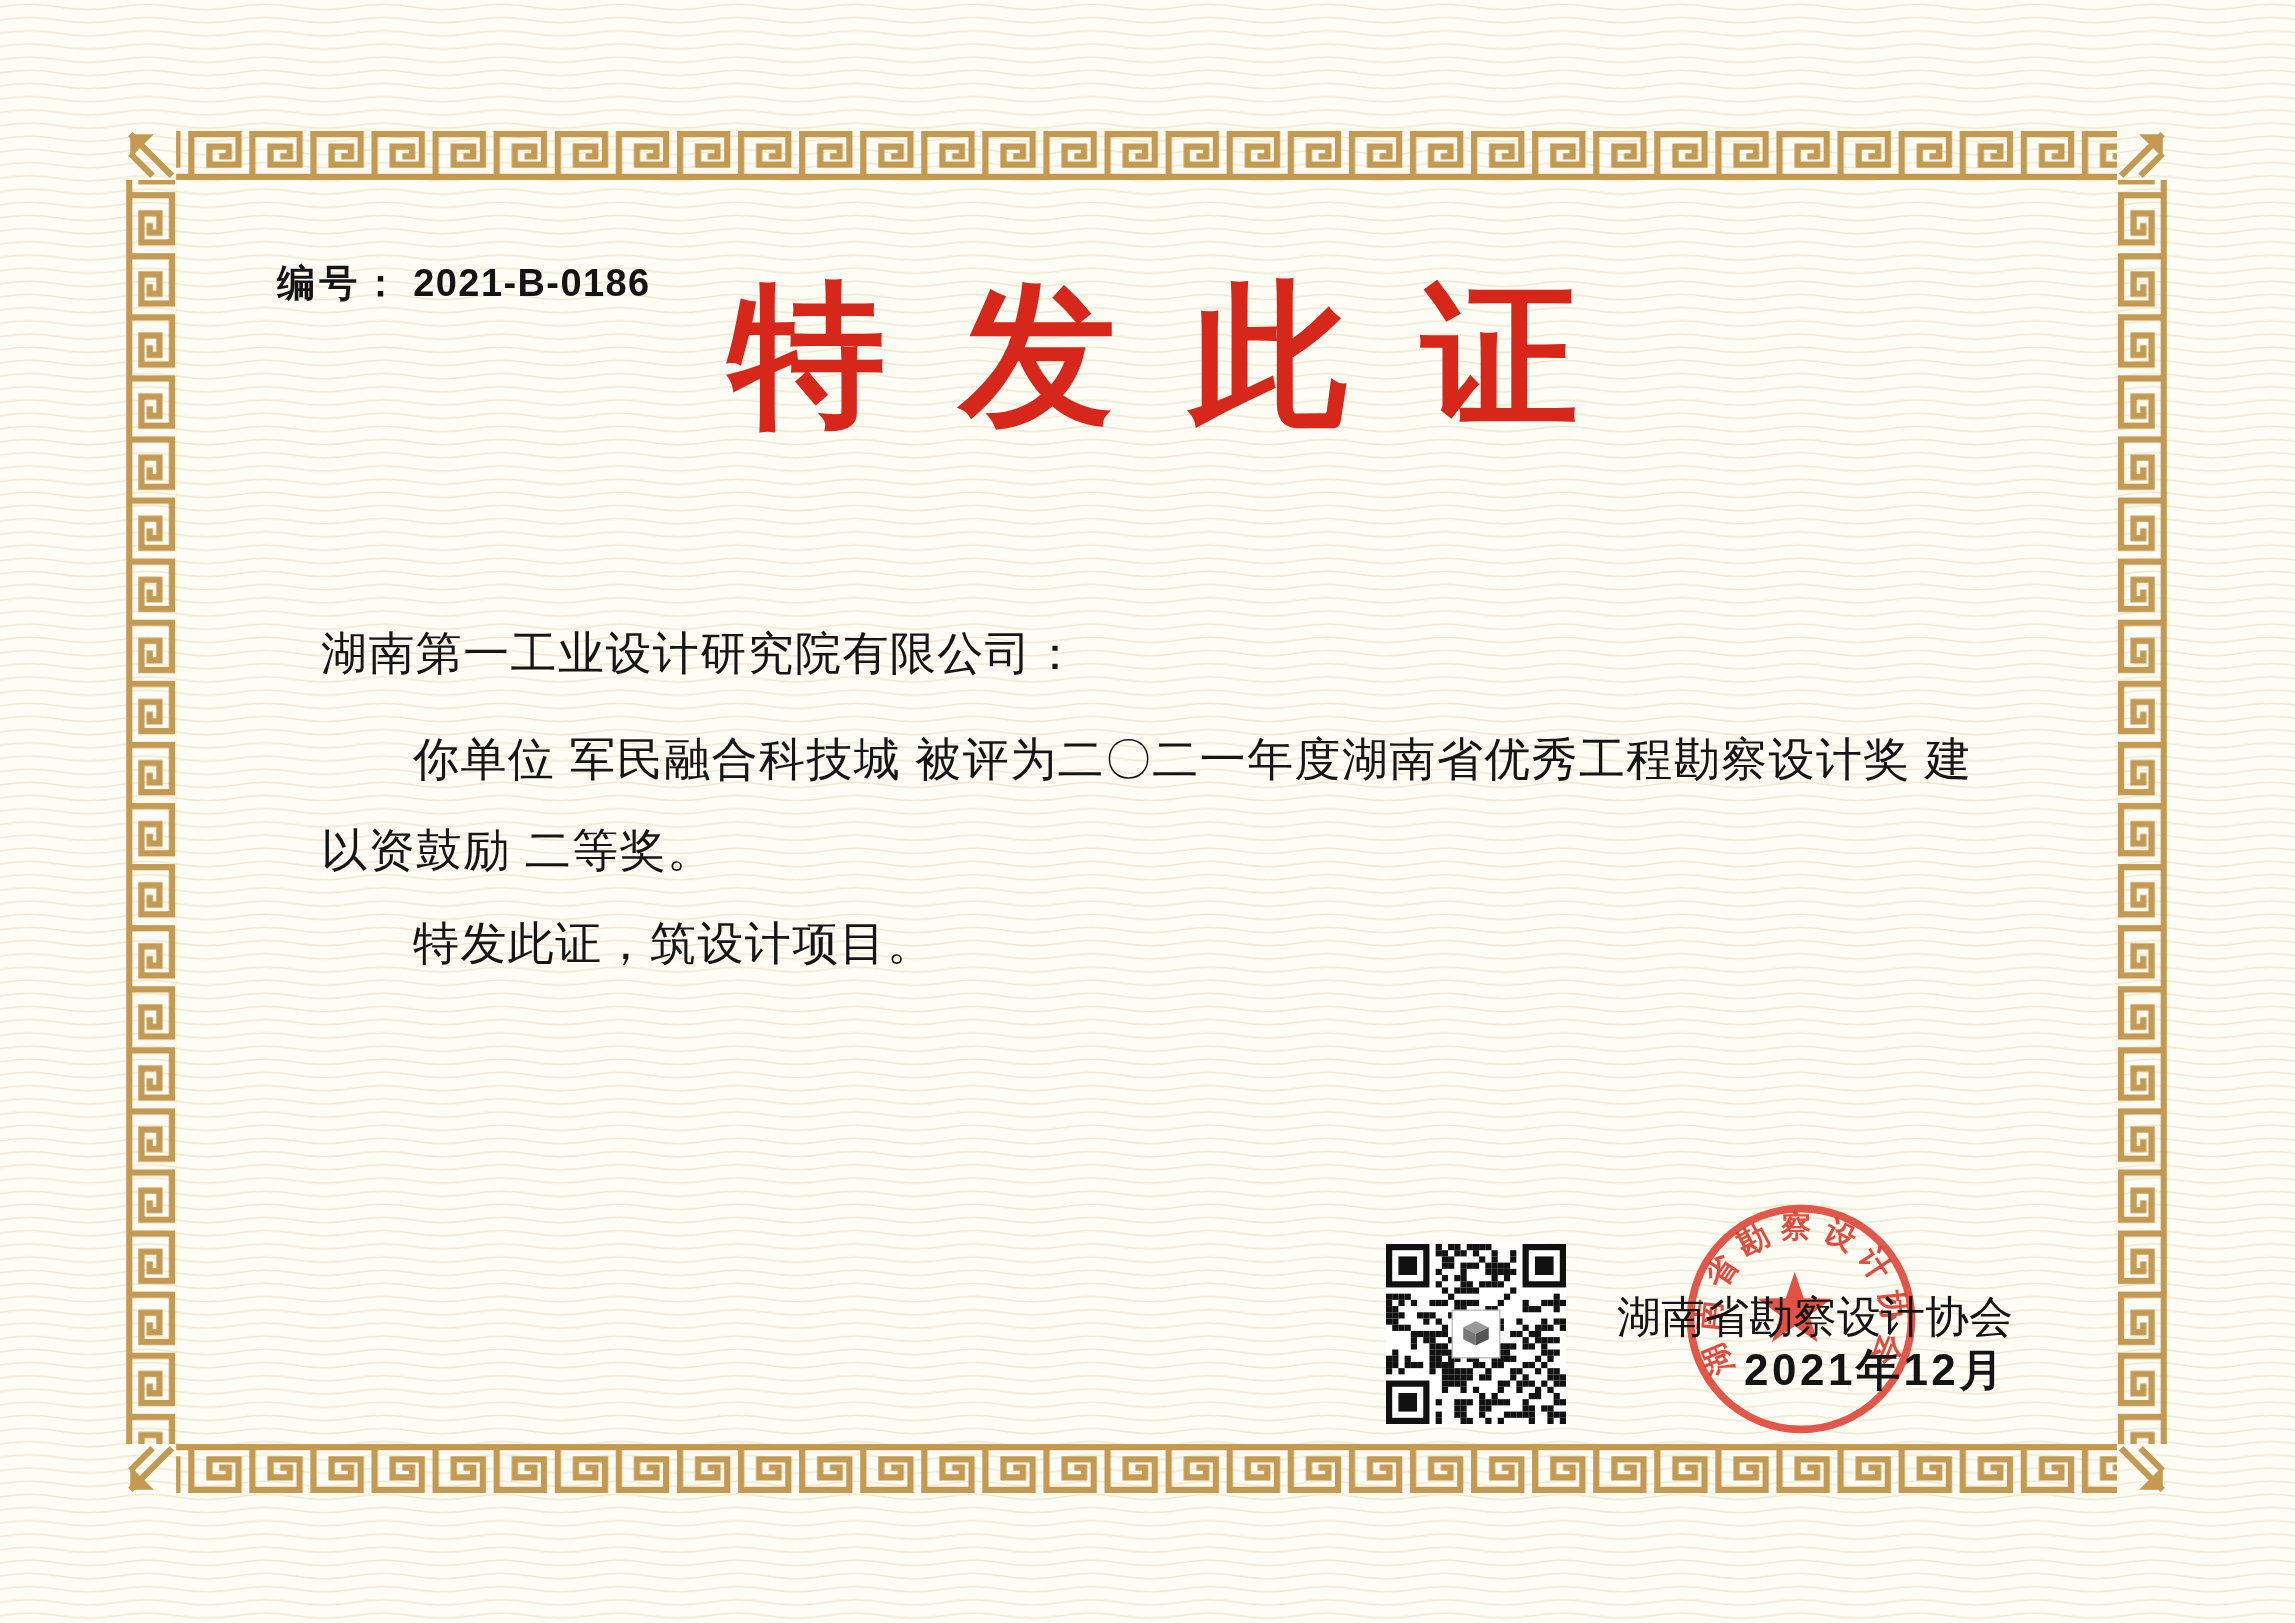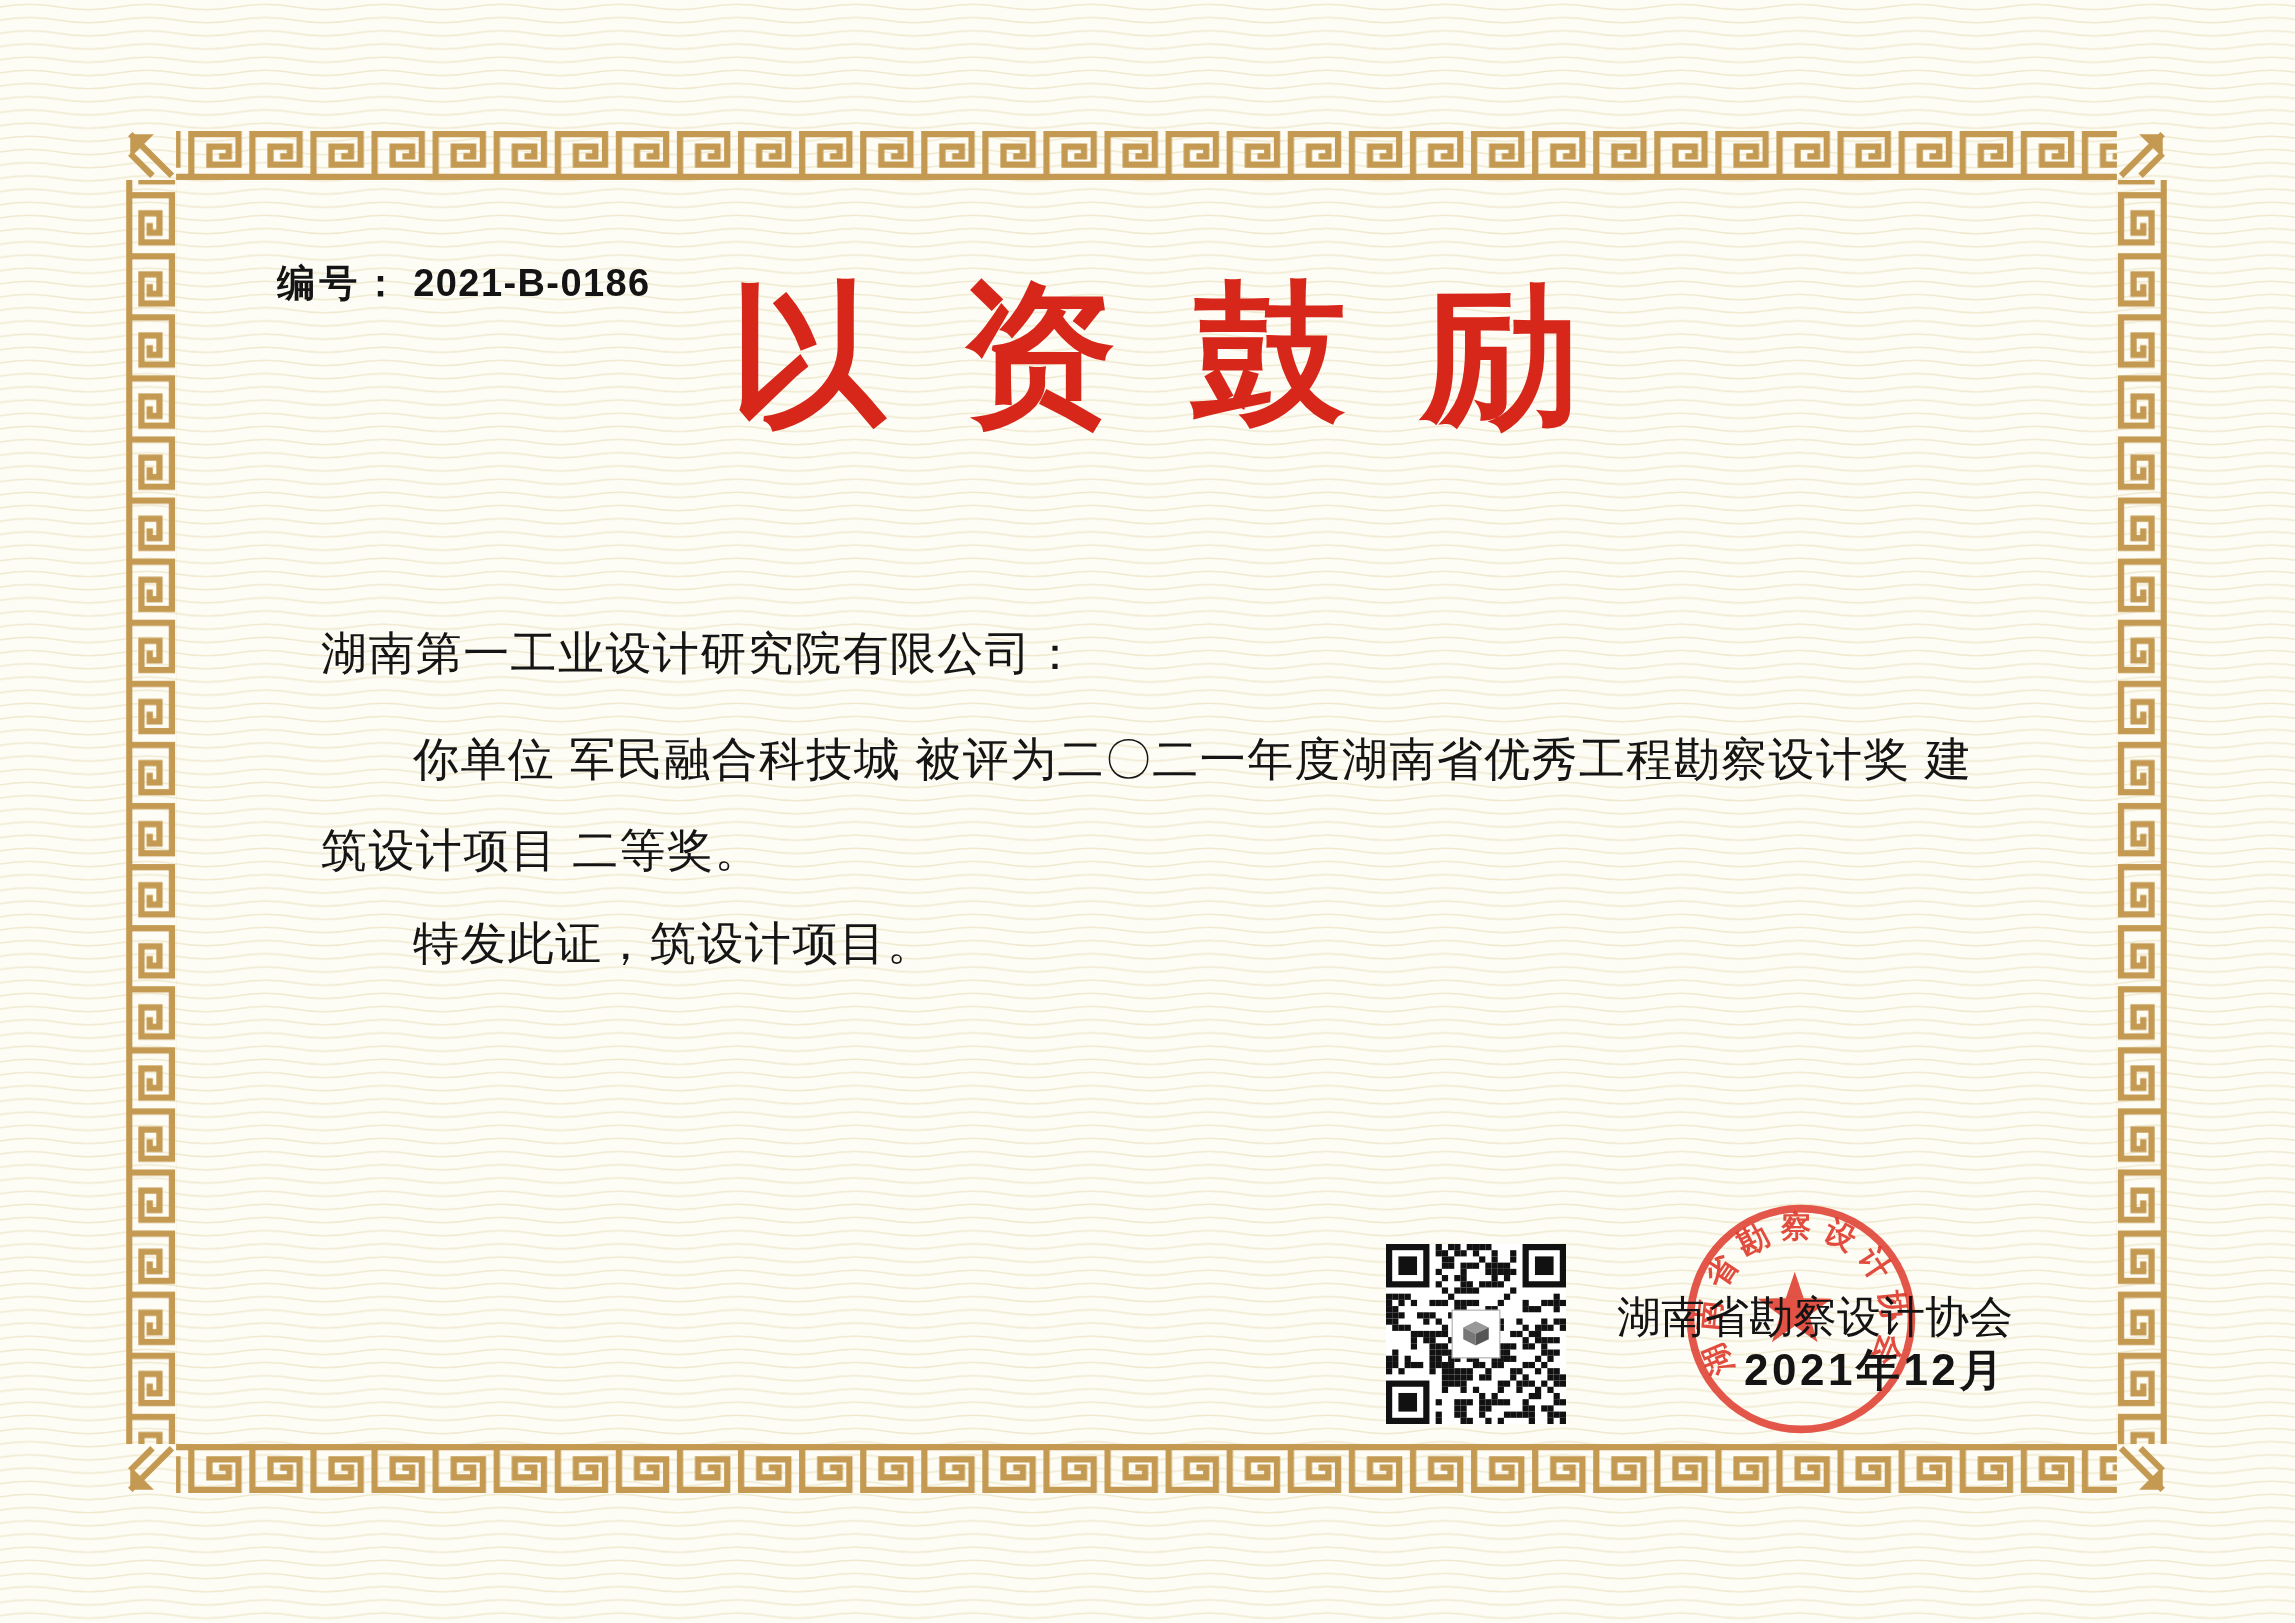--- a/index.html
+++ b/index.html
@@ -105,25 +105,25 @@
         <path d="M6 34 L38 66" fill="none"></path>
       <path d="M6 6 L40 6 L6 40 Z" stroke="none"></path>
     </g>
   </g>
 </svg>
 
 <div class="serial">
   <span class="label">编号：</span><span class="number">2021-B-0186</span>
 </div>
 
-<div class="title">以资鼓励</div>
+<div class="title">特发此证</div>
 
 <div id="line-recipient" class="body-line">湖南第一工业设计研究院有限公司：</div>
 <div id="line-award-1" class="body-line">你单位 军民融合科技城 被评为二〇二一年度湖南省优秀工程勘察设计奖 建</div>
-<div id="line-award-2" class="body-line">筑设计项目 二等奖。</div>
+<div id="line-award-2" class="body-line">以资鼓励 二等奖。</div>
 <div id="line-closing" class="body-line">特发此证，筑设计项目。</div>
 
 <svg id="qr" width="180" height="180" viewBox="0 0 261 261" aria-hidden="true">
   <rect x="0" y="0" width="261" height="261" fill="#FFFFFF"></rect>
   <g id="qr-modules" fill="#111111">
       <rect x="72" y="0" width="9" height="9"></rect>
       <rect x="90" y="0" width="9" height="9"></rect>
       <rect x="99" y="0" width="9" height="9"></rect>
       <rect x="117" y="0" width="9" height="9"></rect>
       <rect x="126" y="0" width="9" height="9"></rect>

